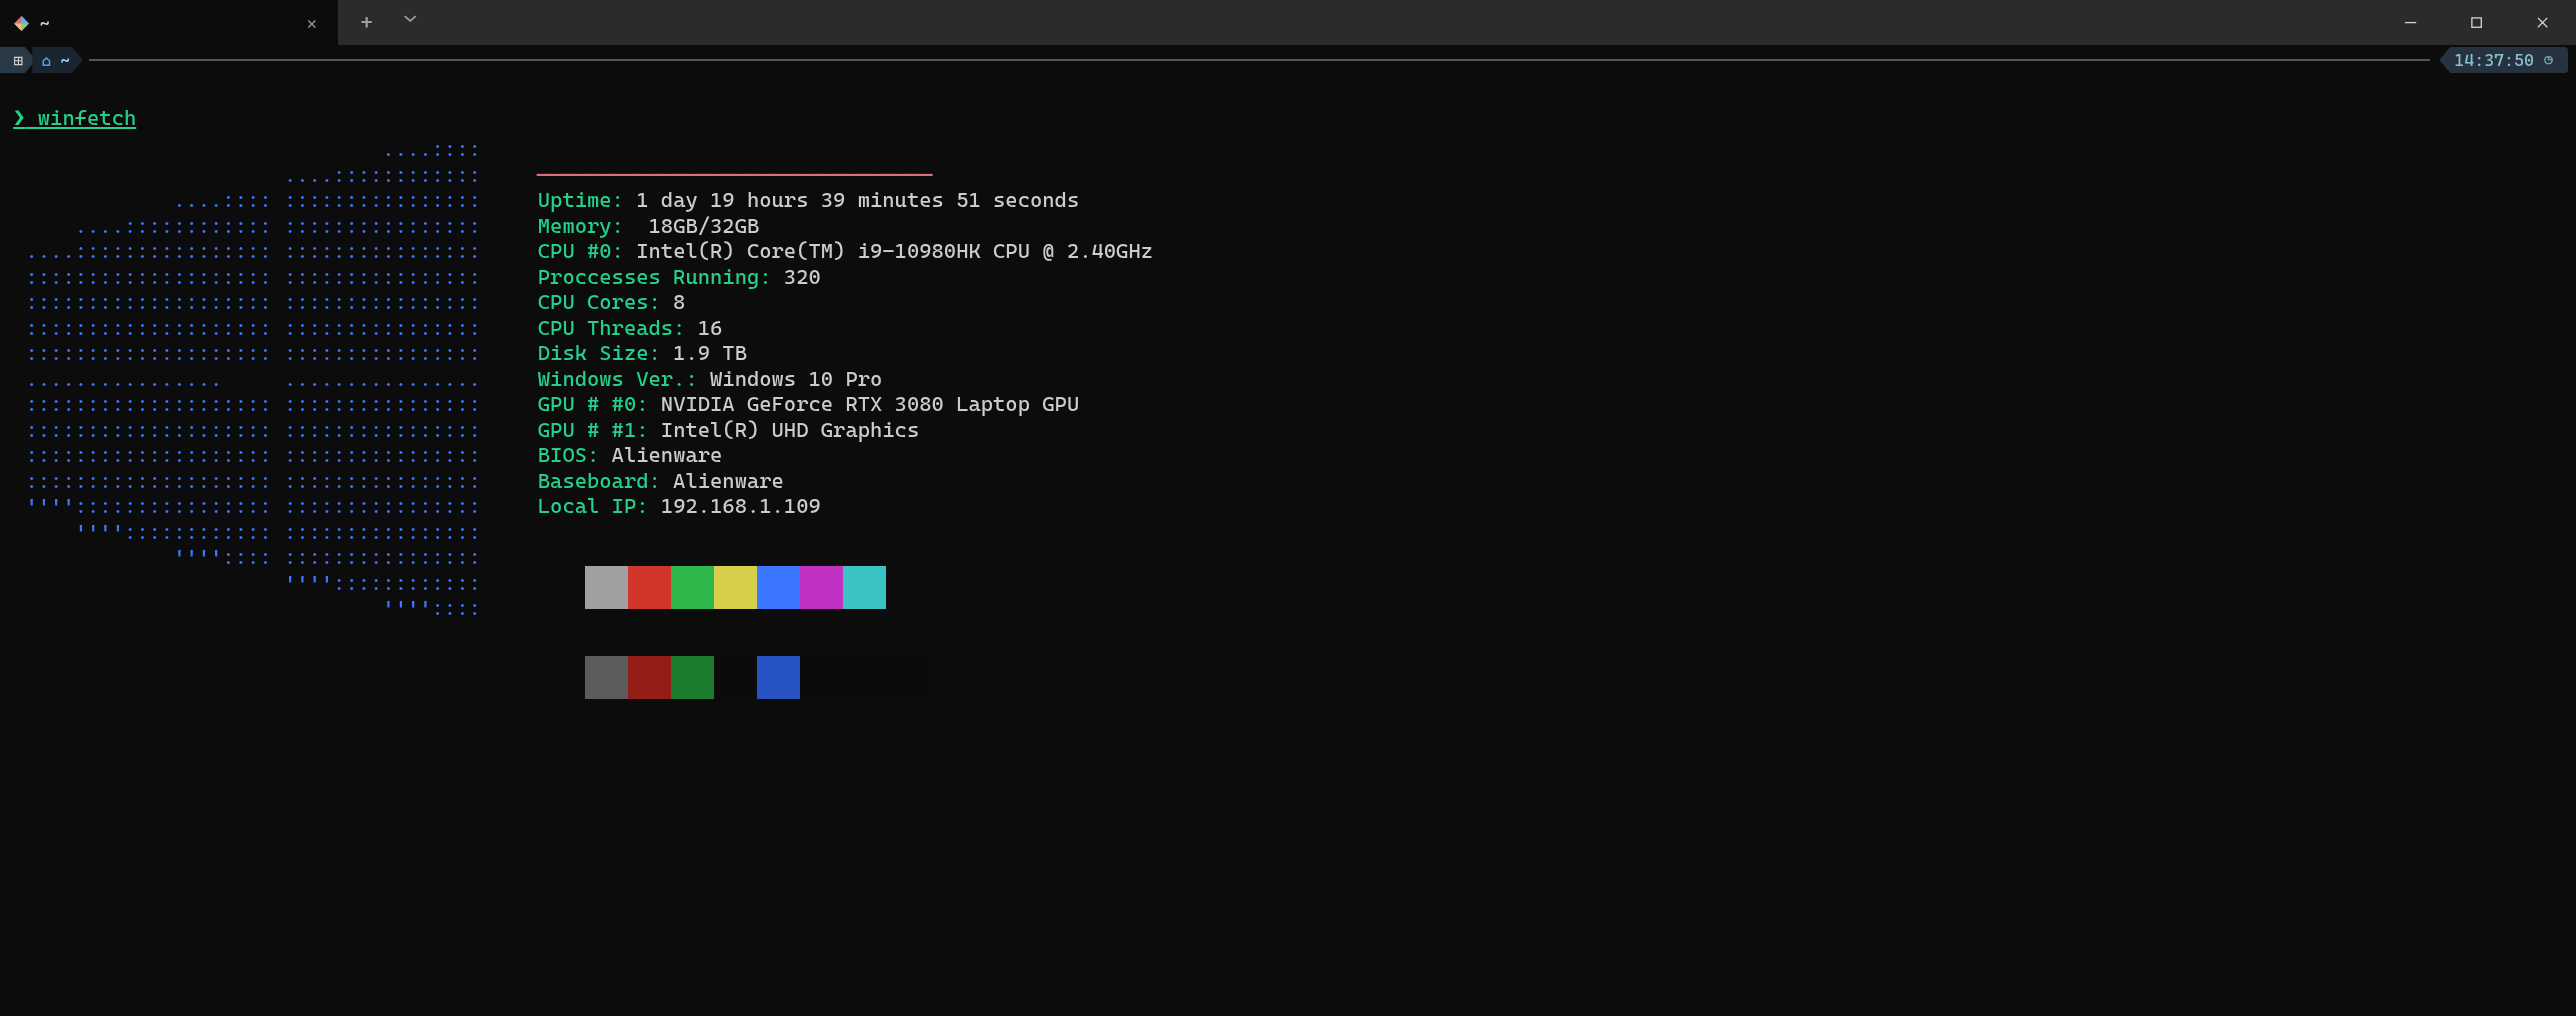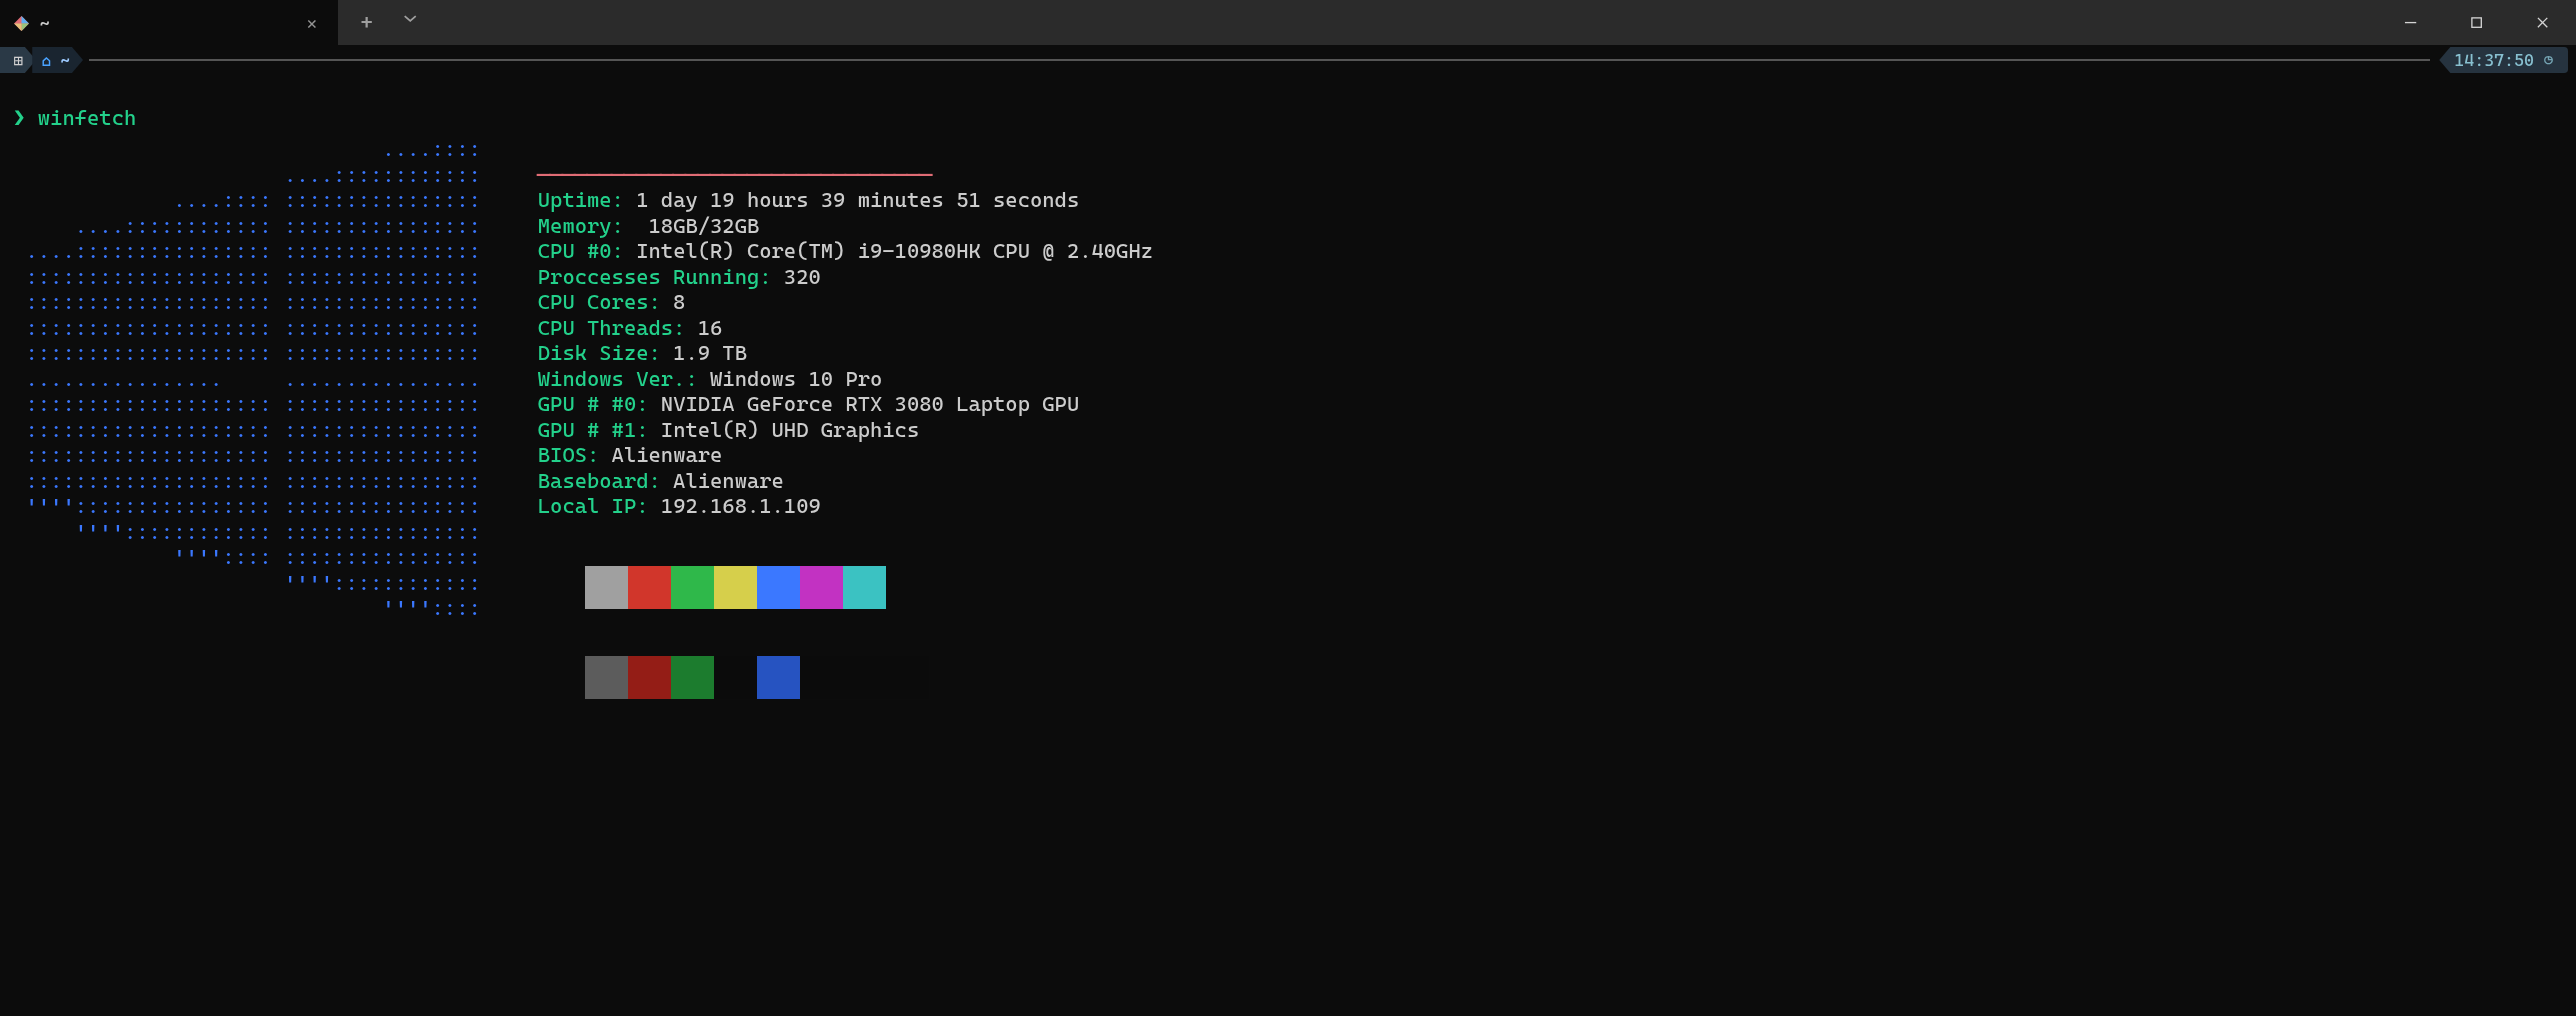--- a/index.html
+++ b/index.html
@@ -43,21 +43,21 @@
     clip-path:polygon(0 0,calc(100% - 11.3px) 0,100% 50%,calc(100% - 11.3px) 100%,0 100%);}
   .bc-seg .home{color:#4aa3ff;}
   .strip-line{flex:1;height:1.9px;background:#555;margin:0 9.5px;}
   .clock{display:flex;align-items:center;gap:9.5px;background:var(--clock-bg);
     color:#88c0d0;height:26.5px;padding:0 15px;border-radius:3.8px;font-size:17px;
     clip-path:polygon(11.3px 0,100% 0,100% 100%,11.3px 100%,0 50%);margin-right:7.6px;}
   .clock .clk-icon{opacity:.8;}
   
   .term{padding:5.7px 9.5px 19px 13.2px;font-size:21px;line-height:25.5px;white-space:pre;
     font-variant-ligatures:none;}
-  .prompt{color:var(--prompt-green);}
+  .prompt{color:var(--prompt-green);text-decoration:underline;}
   .prompt .sym{color:var(--prompt-green);}
   .row{display:flex;align-items:flex-start;gap:57px;margin-top:5.7px;}
   .ascii{color:var(--blue);font-size:21px;line-height:25.5px;letter-spacing:0;}
   .info{color:var(--text);}
   .info .lbl{color:var(--green);text-align:center;}
   .info .dash{color:var(--red);}
   .swatches{display:flex;margin-top:21px;margin-left:47px;}
   .swatches div{width:43px;height:43px;}
   .swatches.row2 div{filter:brightness(0.9);} 
 </style>

